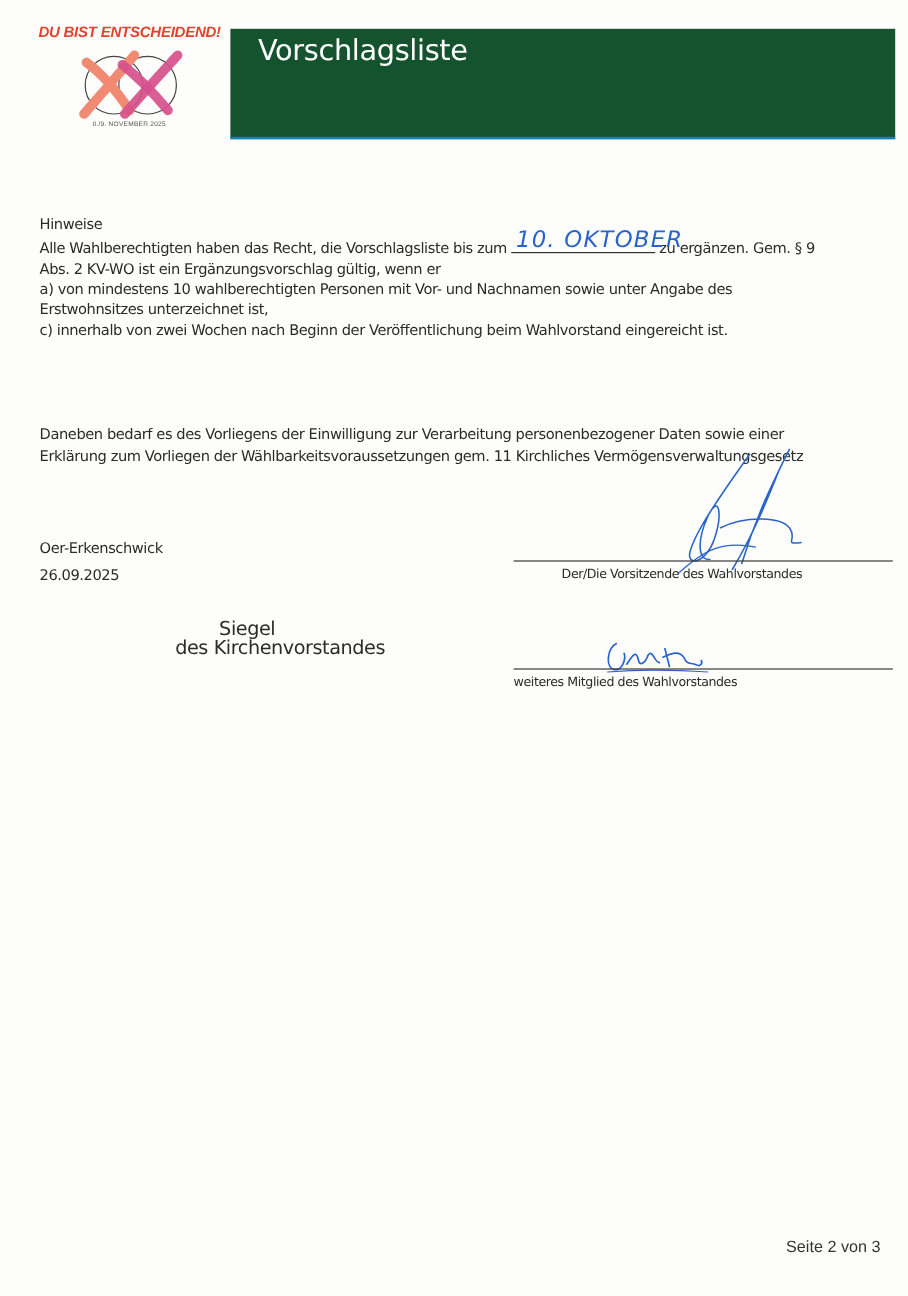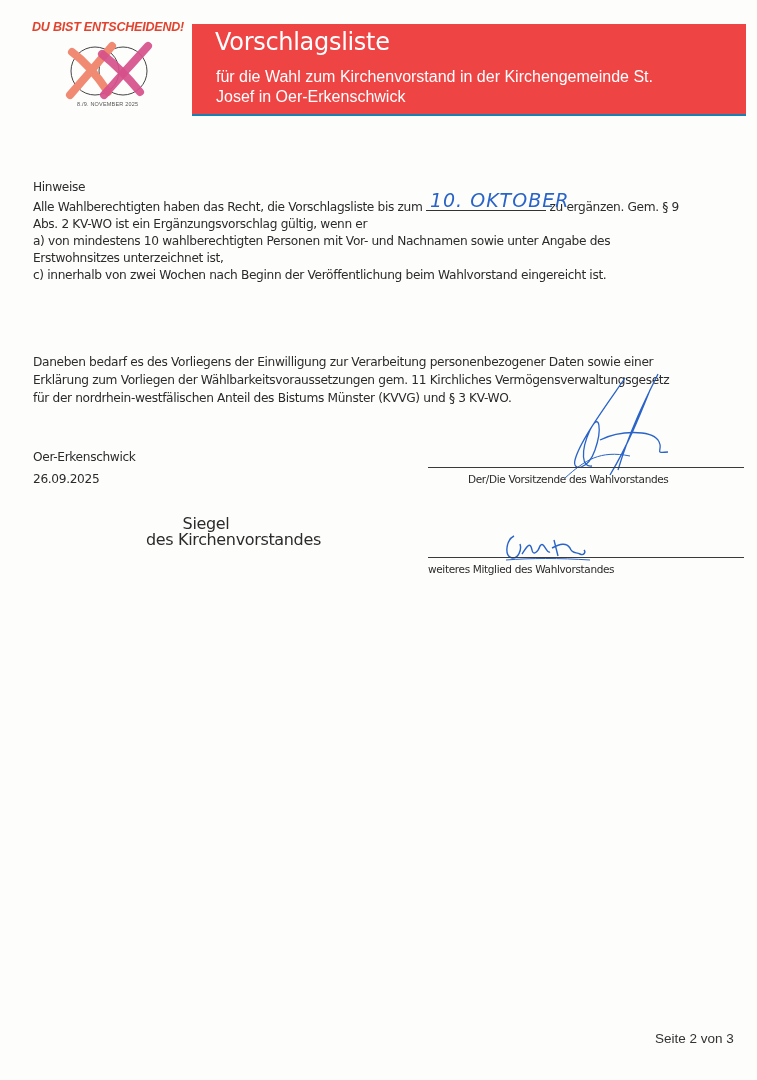--- a/index.html
+++ b/index.html
@@ -16,21 +16,21 @@
     left:32px; top:20px; font-family:"Liberation Sans", sans-serif;
     font-weight:bold; font-style:italic; font-size:12.5px; color:#e2432e;
     letter-spacing:-0.2px; white-space:nowrap;
   }
   .logo-mark { left:60px; top:40px; width:100px; height:62px; }
   .logo-date { left:77px; top:101px; font-size:5.5px; color:#555; letter-spacing:0.2px; white-space:nowrap; }
 
   
   .banner {
     left:192px; top:24px; width:554px; height:92px;
-    background:#ef4444;
+    background:#14532d;
     border-bottom:2px solid #1781b5;
     box-sizing:border-box;
   }
   .banner-title {
     position:absolute; left:23px; top:4px;
     font-family:"DejaVu Sans", sans-serif; font-size:24px; color:#ffffff;
     letter-spacing:-0.3px;
   }
   .banner-sub {
     position:absolute; left:24px; top:43px; width:520px;
@@ -76,41 +76,36 @@
   <circle cx="63" cy="31" r="24" fill="none" stroke="#444" stroke-width="1"></circle>
   <path d="M12 12 Q30 25 48 52" stroke="#f08a72" stroke-width="8" stroke-linecap="round" fill="none"></path>
   <path d="M52 6 Q32 30 10 55" stroke="#f08a72" stroke-width="8" stroke-linecap="round" fill="none"></path>
   <path d="M42 14 Q60 28 80 52" stroke="#d6508a" stroke-width="8" stroke-linecap="round" fill="none" opacity="0.92"></path>
   <path d="M88 6 Q66 30 44 55" stroke="#d6508a" stroke-width="8" stroke-linecap="round" fill="none" opacity="0.92"></path>
 </svg>
 <div class="abs logo-date">8./9. NOVEMBER 2025</div>
 
 <div class="abs banner">
   <div class="banner-title">Vorschlagsliste</div>
-  <div class="banner-sub">
-    <div>für die Wahl zum Kirchenvorstand in der Kirchengemeinde St.</div>
-    <div>Josef in Oer-Erkenschwick</div>
-  </div>
 </div>
 
 <div class="abs txt heading">Hinweise</div>
 <div class="abs txt para1">
   <div>
     <span>Alle Wahlberechtigten haben das Recht, die Vorschlagsliste bis zum </span><span class="fill"><span class="fill-hand">10. OKTOBER</span></span><span> zu ergänzen. Gem. § 9</span>
   </div>
   <div>Abs. 2 KV-WO ist ein Ergänzungsvorschlag gültig, wenn er</div>
   <div>a) von mindestens 10 wahlberechtigten Personen mit Vor- und Nachnamen sowie unter Angabe des</div>
   <div>Erstwohnsitzes unterzeichnet ist,</div>
   <div>c) innerhalb von zwei Wochen nach Beginn der Veröffentlichung beim Wahlvorstand eingereicht ist.</div>
 </div>
 
 <div class="abs txt para2">
   <div>Daneben bedarf es des Vorliegens der Einwilligung zur Verarbeitung personenbezogener Daten sowie einer</div>
   <div>Erklärung zum Vorliegen der Wählbarkeitsvoraussetzungen gem. 11 Kirchliches Vermögensverwaltungsgesetz</div>
-  <div>für der nordrhein-westfälischen Anteil des Bistums Münster (KVVG) und § 3 KV-WO.</div>
 </div>
 
 <div class="abs txt place">Oer-Erkenschwick</div>
 <div class="abs txt date">26.09.2025</div>
 
 <div class="abs txt seal">
   <div>Siegel</div>
   <div>des Kirchenvorstandes</div>
 </div>
 

